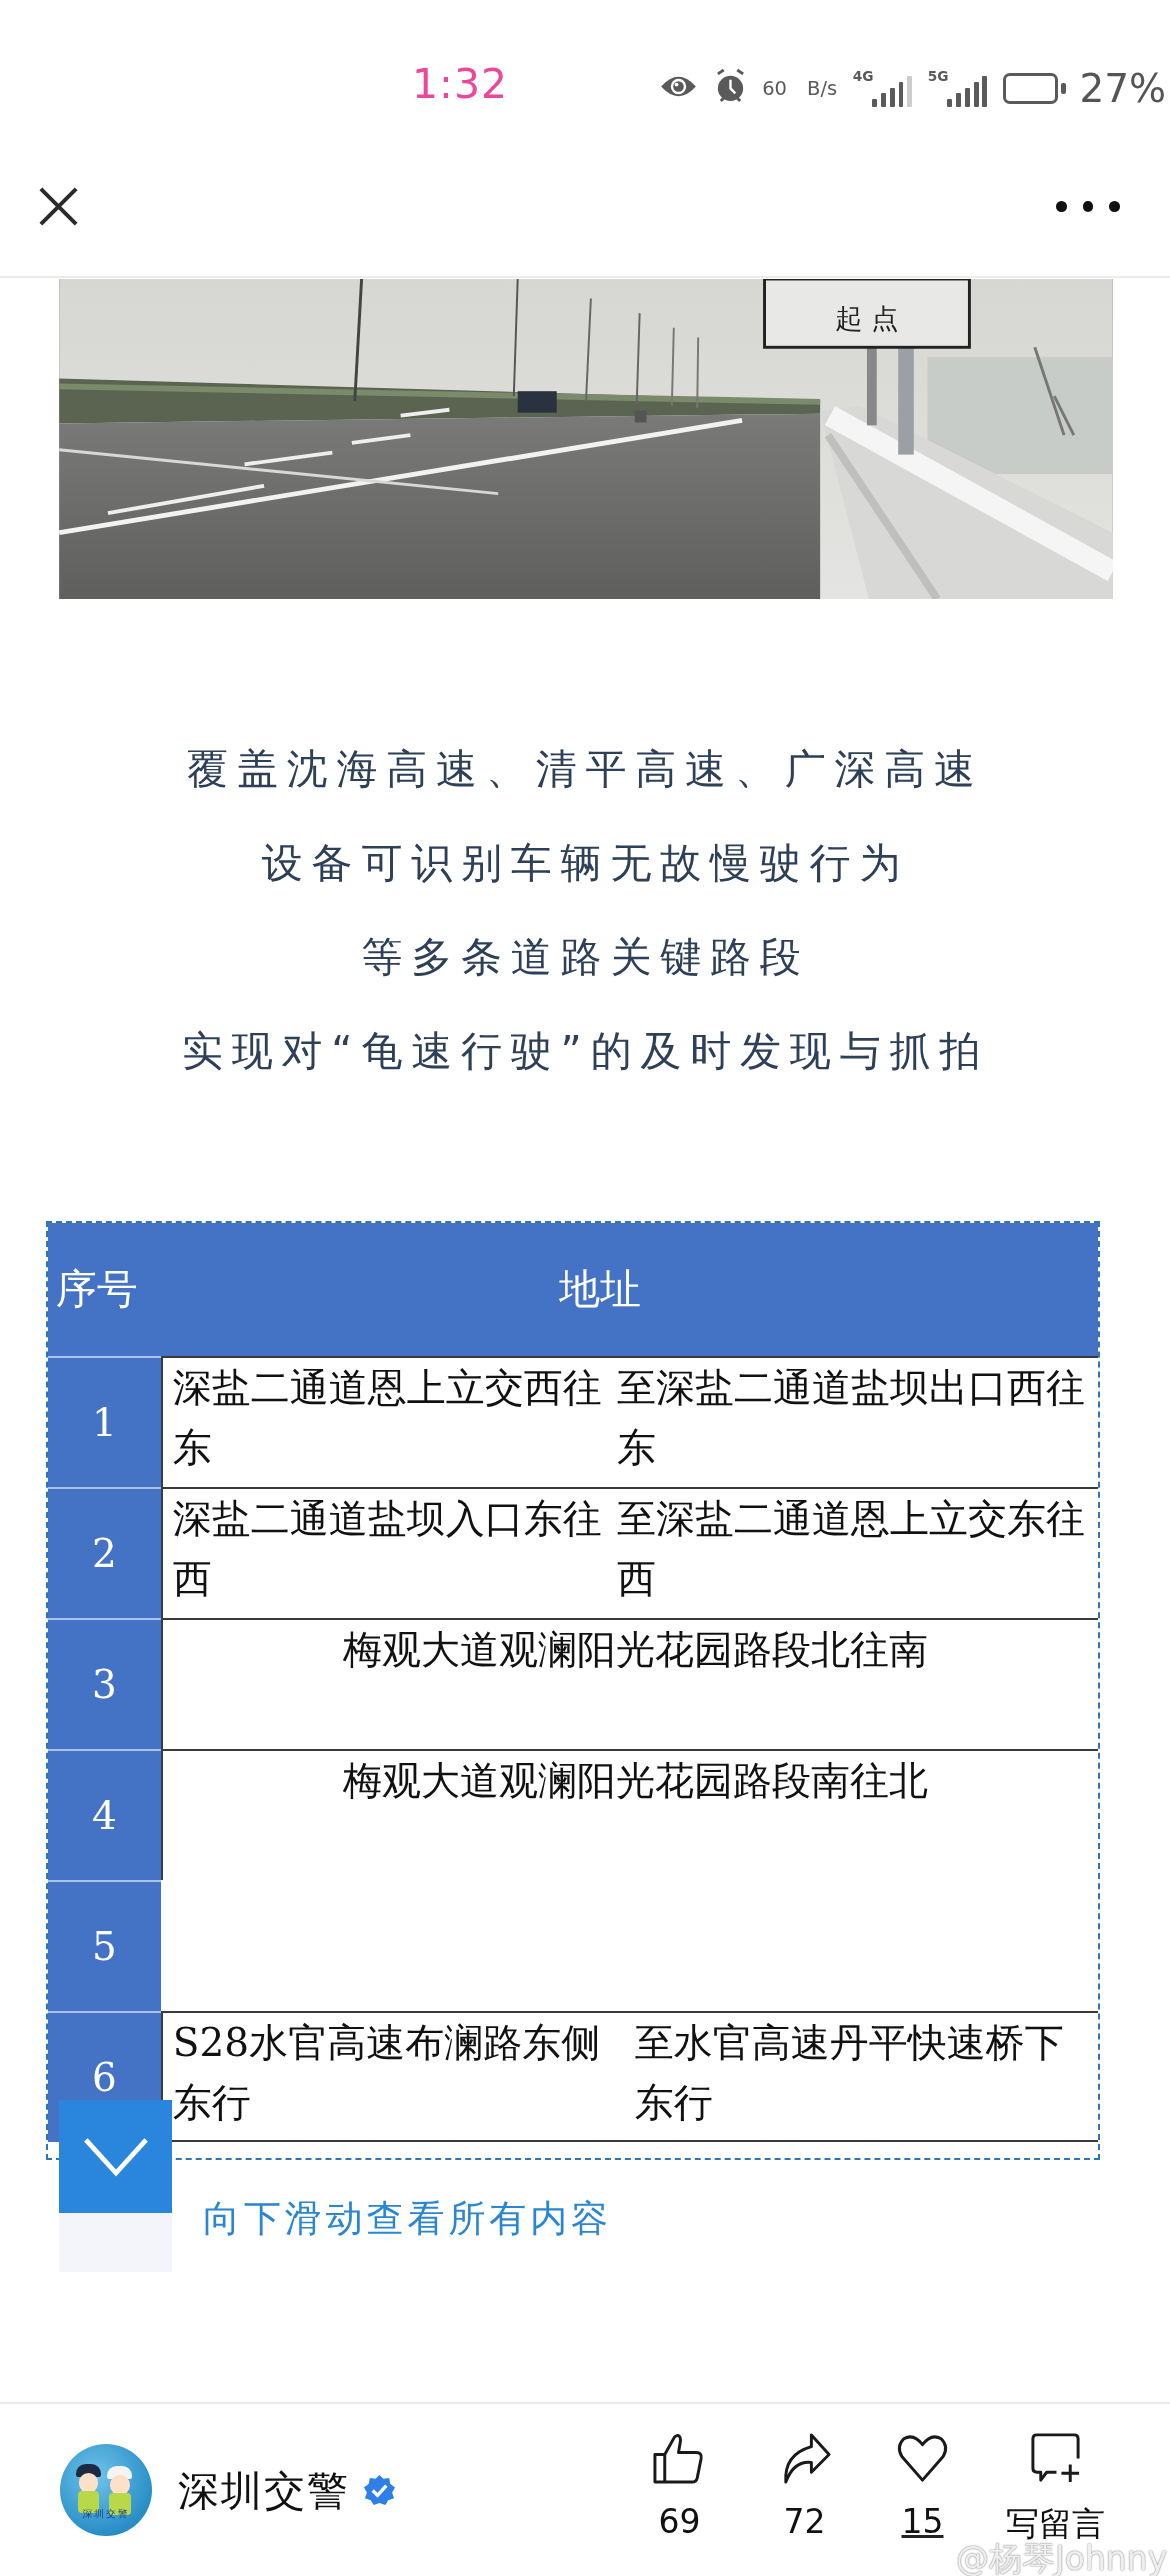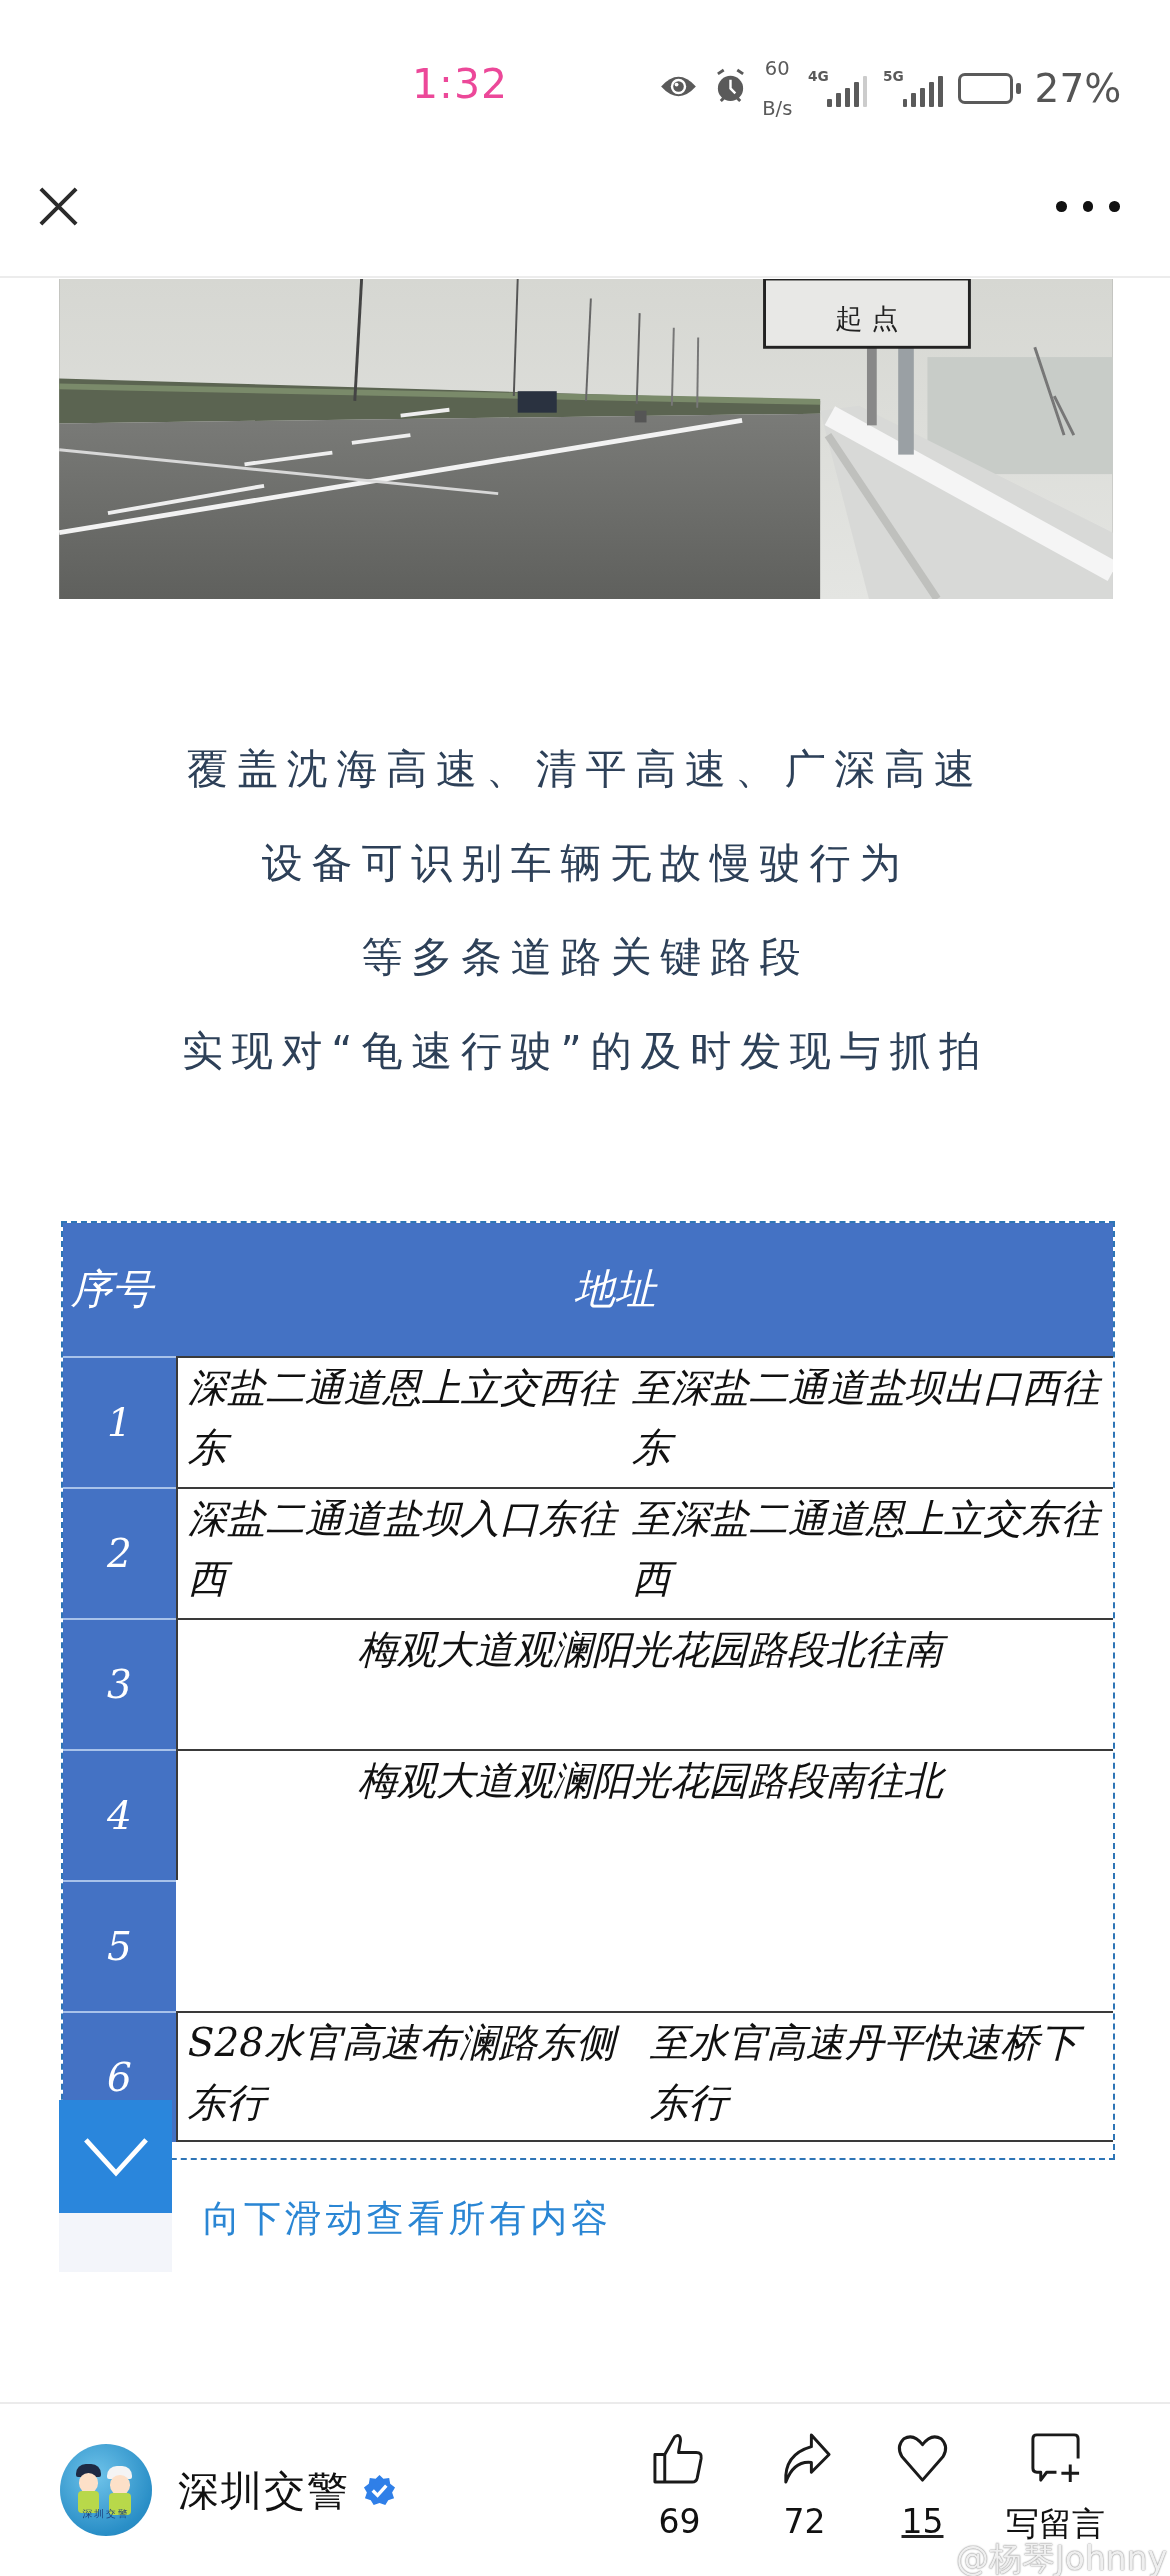--- a/index.html
+++ b/index.html
@@ -3,21 +3,21 @@
 <meta charset="utf-8">
 <style>
   * { box-sizing: border-box; margin: 0; padding: 0; }
   html, body { width: 1171px; height: 2576px; background: #ffffff; overflow: hidden; }
   body { position: relative; font-family: "DejaVu Sans", "Liberation Sans", sans-serif; color: #222; }
 
   
   .status-bar { position: absolute; left: 0; top: 0; width: 1171px; height: 156px; }
   .sb-time { position: absolute; left: 412px; top: 60px; font-size: 41px; color: #ec4899; letter-spacing: 1px; }
   .sb-icons { position: absolute; left: 659px; top: 64px; height: 49px; display: flex; align-items: center; gap: 15.6px; color: #5a5a5a; }
-  .sb-speed { display: flex; flex-direction: column; align-items: center; font-size: 19.5px; line-height: 19.5px; gap: 20px; }
+  .sb-speed { display: flex; align-items: center; font-size: 19.5px; line-height: 19.5px; gap: 20px; }
   .sb-net { display: flex; align-items: flex-end; gap: 2px; height: 37px; position: relative; }
   .sb-net .lbl { position: absolute; left: 0; top: -2px; font-size: 13.7px; font-weight: bold; }
   .sb-net .bars { display: flex; align-items: flex-end; gap: 3.9px; margin-left: 19.5px; }
   .sb-net .bars i { display: block; width: 4.9px; background: #5a5a5a; border-radius: 1px; }
   .sb-battery { width: 55px; height: 31px; border: 3.9px solid #5a5a5a; border-radius: 6.8px; position: relative; padding: 2.9px; }
   .sb-battery::after { content: ""; position: absolute; right: -10.7px; top: 6.8px; width: 4.9px; height: 11.7px; background: #5a5a5a; border-radius: 2px; }
   .sb-battery .lvl { width: 11.7px; height: 100%; background: #5a5a5a; border-radius: 2px; }
   .sb-pct { font-size: 39px; color: #555; margin-left: 5.9px; }
 
   
@@ -27,21 +27,21 @@
   .more-btn i { display: block; width: 10.7px; height: 10.7px; border-radius: 50%; background: #111; }
 
   
   .photo { position: absolute; left: 59px; top: 279px; width: 1054px; height: 320px; overflow: hidden; background: #6b6b69; }
 
   
   .headline { position: absolute; left: 0; top: 722px; width: 1171px; text-align: center; color: #2d4058; font-size: 41px; letter-spacing: 8.8px; }
   .headline .ln { height: 94px; line-height: 94px; }
 
   
-  .table-wrap { position: absolute; left: 61px; top: 1221px; width: 1054px; border: 2px dashed #2e75b6; border-bottom-width: 2.9px; height: 939px; overflow: hidden; background: #fff; font-style: italic; }
+  .table-wrap { position: absolute; left: 46px; top: 1221px; width: 1054px; border: 2px dashed #2e75b6; border-bottom-width: 2.9px; height: 939px; overflow: hidden; background: #fff; }
   .thead { height: 133px; background: #4472c4; display: flex; color: #fff; font-family: "DejaVu Serif", "Liberation Serif", serif; font-size: 41px; }
   .thead .c1 { width: 113px; display: flex; align-items: center; padding-left: 7.8px; }
   .thead .c2 { flex: 1; display: flex; align-items: center; justify-content: center; padding-right: 59px; }
   .trow { height: 131px; display: flex; }
   .trow .num { width: 113px; background: #4472c4; color: #fff; display: flex; align-items: center; justify-content: center; font-family: "DejaVu Serif", "Liberation Serif", serif; font-size: 39px; border-top: 2px solid #a8c2ea; }
   .trow .addr { flex: 1; border-top: 2px solid #3a3a3a; border-left: 2px solid #3a3a3a; display: flex; justify-content: center; padding-left: 9.8px; font-family: "DejaVu Serif", "Liberation Serif", serif; font-size: 39px; color: #111; line-height: 60px; }
   .trow:first-of-type .addr { border-top: none; }
   .trow.last .addr { border-bottom: 2px solid #3a3a3a; }
 
   

